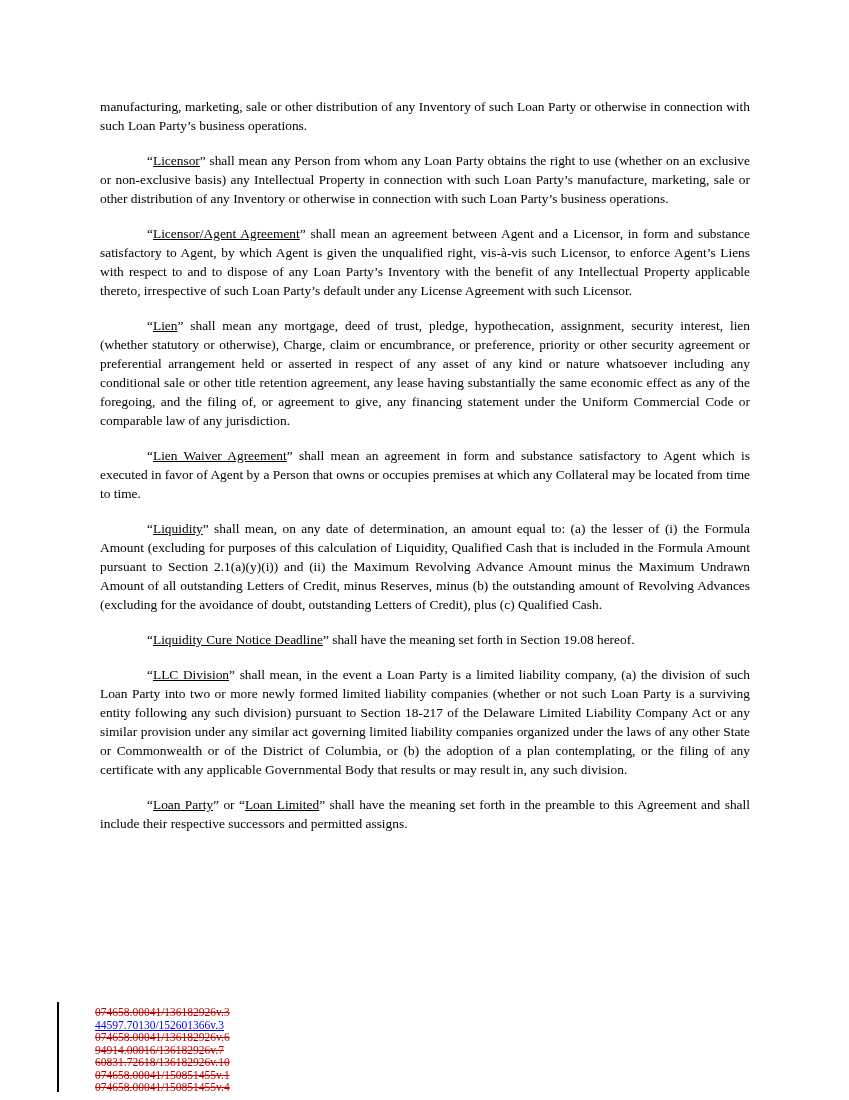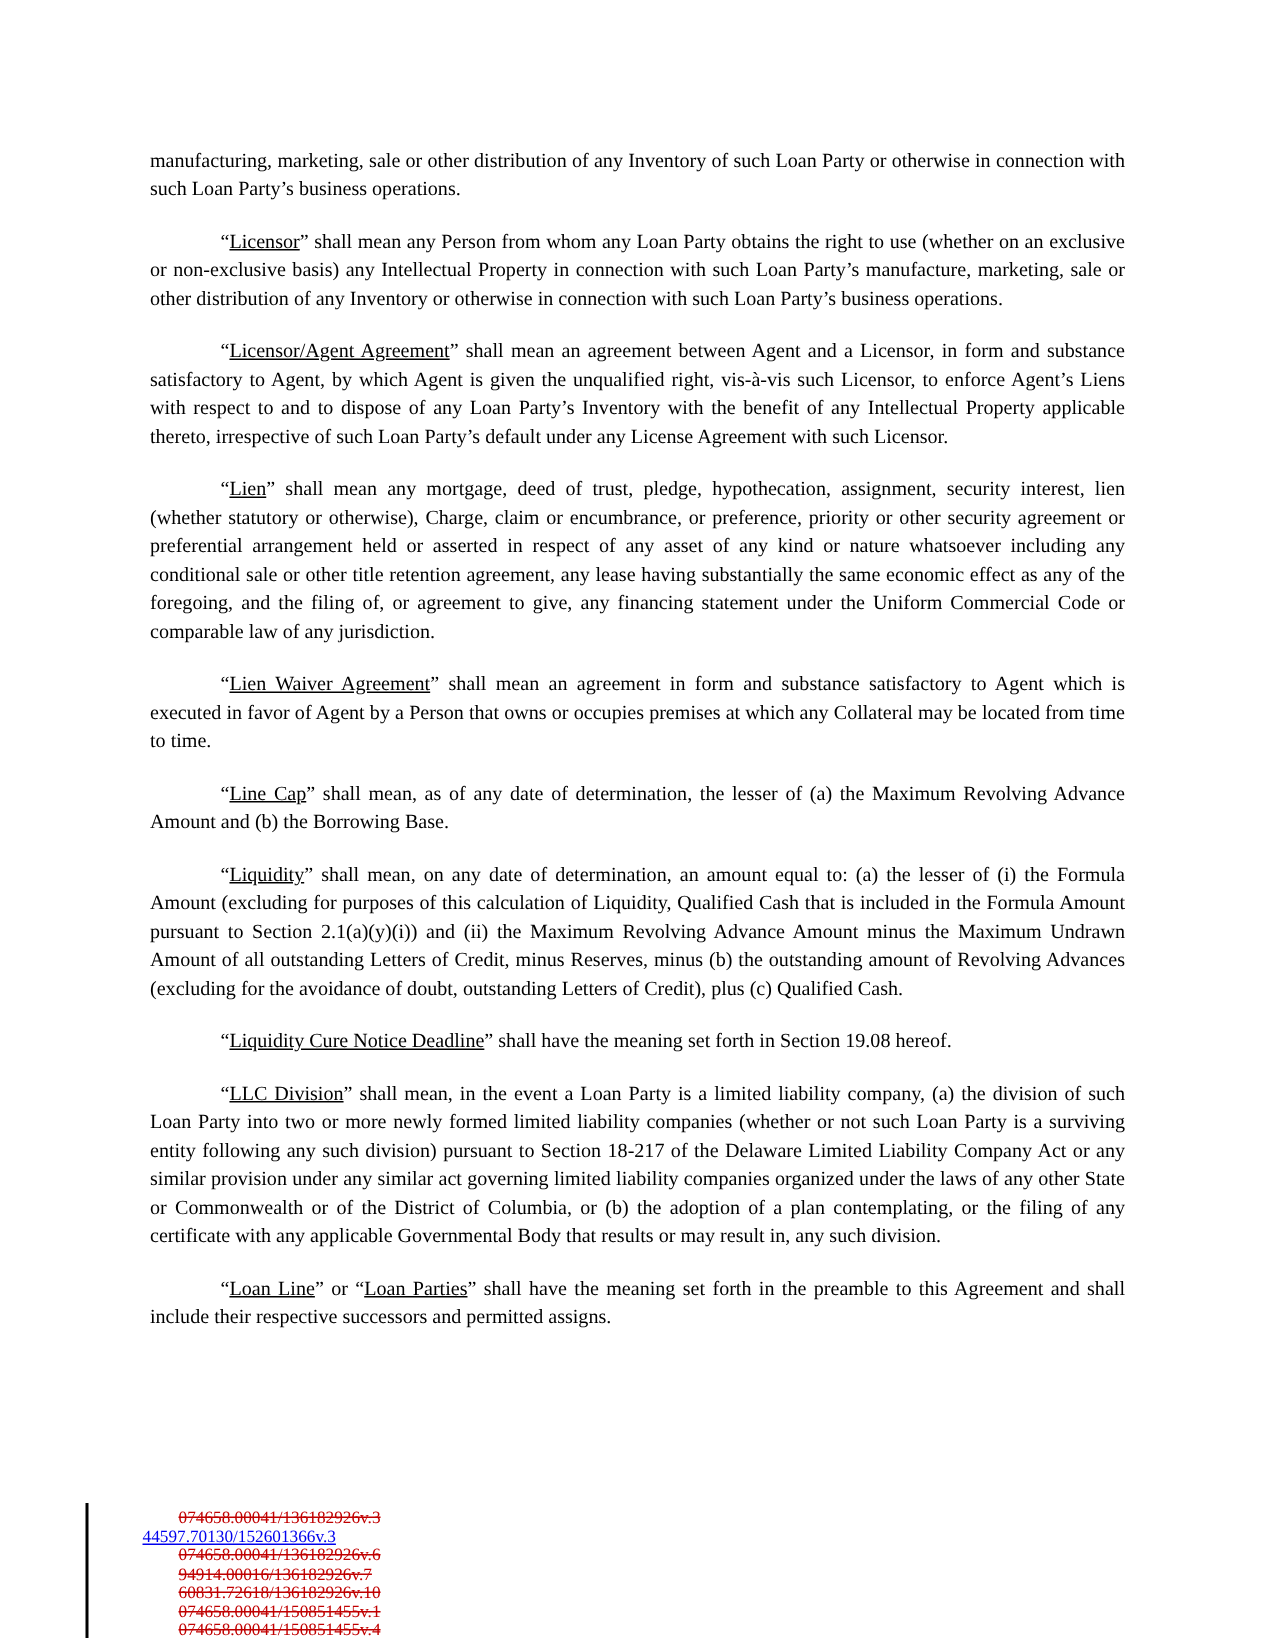--- a/index.html
+++ b/index.html
@@ -35,21 +35,21 @@
   }
   .footer-ids {
     position: absolute;
     left: 95px;
     top: 1006px;
     font-size: 11.5px;
     line-height: 12.5px;
     text-align: left;
   }
   .fline { white-space: nowrap; }
-  .fline.strike { text-decoration: line-through; margin-left: 24px; }
+  .fline.strike { text-decoration: line-through; }
   .fline.insert { text-decoration: underline; }
   .change-bar {
     position: absolute;
     left: 57px;
     top: 1002px;
     width: 2px;
     height: 90px;
     background: #000000;
   }
 </style>
@@ -57,25 +57,24 @@
 <body>
 
 <div class="page">
 
   <div class="doc-body">
       <p class="para"><span>manufacturing, marketing, sale or other distribution of any Inventory of such Loan Party or otherwise in connection with such Loan Party’s business operations.</span></p>
       <p class="para indent"><span>“</span><span class="term">Licensor</span><span>” shall mean any Person from whom any Loan Party obtains the right to use (whether on an exclusive or non-exclusive basis) any Intellectual Property in connection with such Loan Party’s manufacture, marketing, sale or other distribution of any Inventory or otherwise in connection with such Loan Party’s business operations.</span></p>
       <p class="para indent"><span>“</span><span class="term">Licensor/Agent Agreement</span><span>” shall mean an agreement between Agent and a Licensor, in form and substance satisfactory to Agent, by which Agent is given the unqualified right, vis-à-vis such Licensor, to enforce Agent’s Liens with respect to and to dispose of any Loan Party’s Inventory with the benefit of any Intellectual Property applicable thereto, irrespective of such Loan Party’s default under any License Agreement with such Licensor.</span></p>
       <p class="para indent"><span>“</span><span class="term">Lien</span><span>” shall mean any mortgage, deed of trust, pledge, hypothecation, assignment, security interest, lien (whether statutory or otherwise), Charge, claim or encumbrance, or preference, priority or other security agreement or preferential arrangement held or asserted in respect of any asset of any kind or nature whatsoever including any conditional sale or other title retention agreement, any lease having substantially the same economic effect as any of the foregoing, and the filing of, or agreement to give, any financing statement under the Uniform Commercial Code or comparable law of any jurisdiction.</span></p>
       <p class="para indent"><span>“</span><span class="term">Lien Waiver Agreement</span><span>” shall mean an agreement in form and substance satisfactory to Agent which is executed in favor of Agent by a Person that owns or occupies premises at which any Collateral may be located from time to time.</span></p>
-      <p class="para indent"><span>“</span><span class="term">Line Cap</span><span>” shall mean, as of any date of determination, the lesser of (a) the Maximum Revolving Advance Amount and (b) the Borrowing Base.</span></p>
       <p class="para indent"><span>“</span><span class="term">Liquidity</span><span>” shall mean, on any date of determination, an amount equal to: (a) the lesser of (i) the Formula Amount (excluding for purposes of this calculation of Liquidity, Qualified Cash that is included in the Formula Amount pursuant to Section 2.1(a)(y)(i)) and (ii) the Maximum Revolving Advance Amount minus the Maximum Undrawn Amount of all outstanding Letters of Credit, minus Reserves, minus (b) the outstanding amount of Revolving Advances (excluding for the avoidance of doubt, outstanding Letters of Credit), plus (c) Qualified Cash.</span></p>
       <p class="para indent"><span>“</span><span class="term">Liquidity Cure Notice Deadline</span><span>” shall have the meaning set forth in Section 19.08 hereof.</span></p>
       <p class="para indent"><span>“</span><span class="term">LLC Division</span><span>” shall mean, in the event a Loan Party is a limited liability company, (a) the division of such Loan Party into two or more newly formed limited liability companies (whether or not such Loan Party is a surviving entity following any such division) pursuant to Section 18-217 of the Delaware Limited Liability Company Act or any similar provision under any similar act governing limited liability companies organized under the laws of any other State or Commonwealth or of the District of Columbia, or (b) the adoption of a plan contemplating, or the filing of any certificate with any applicable Governmental Body that results or may result in, any such division.</span></p>
-      <p class="para indent"><span>“</span><span class="term">Loan Line</span><span>” or “</span><span class="term">Loan Parties</span><span>” shall have the meaning set forth in the preamble to this Agreement and shall include their respective successors and permitted assigns.</span></p>
+      <p class="para indent"><span>“</span><span class="term">Loan Party</span><span>” or “</span><span class="term">Loan Limited</span><span>” shall have the meaning set forth in the preamble to this Agreement and shall include their respective successors and permitted assigns.</span></p>
     </div>
 
   <div class="page-number">32</div>
 
   <div class="change-bar"></div>
 
   <div class="footer-ids">
       <div class="fline strike" style="color: rgb(192, 0, 0);">074658.00041/136182926v.3</div>
       <div class="fline insert" style="color: rgb(0, 0, 238);">44597.70130/152601366v.3</div>
       <div class="fline strike" style="color: rgb(192, 0, 0);">074658.00041/136182926v.6</div>

